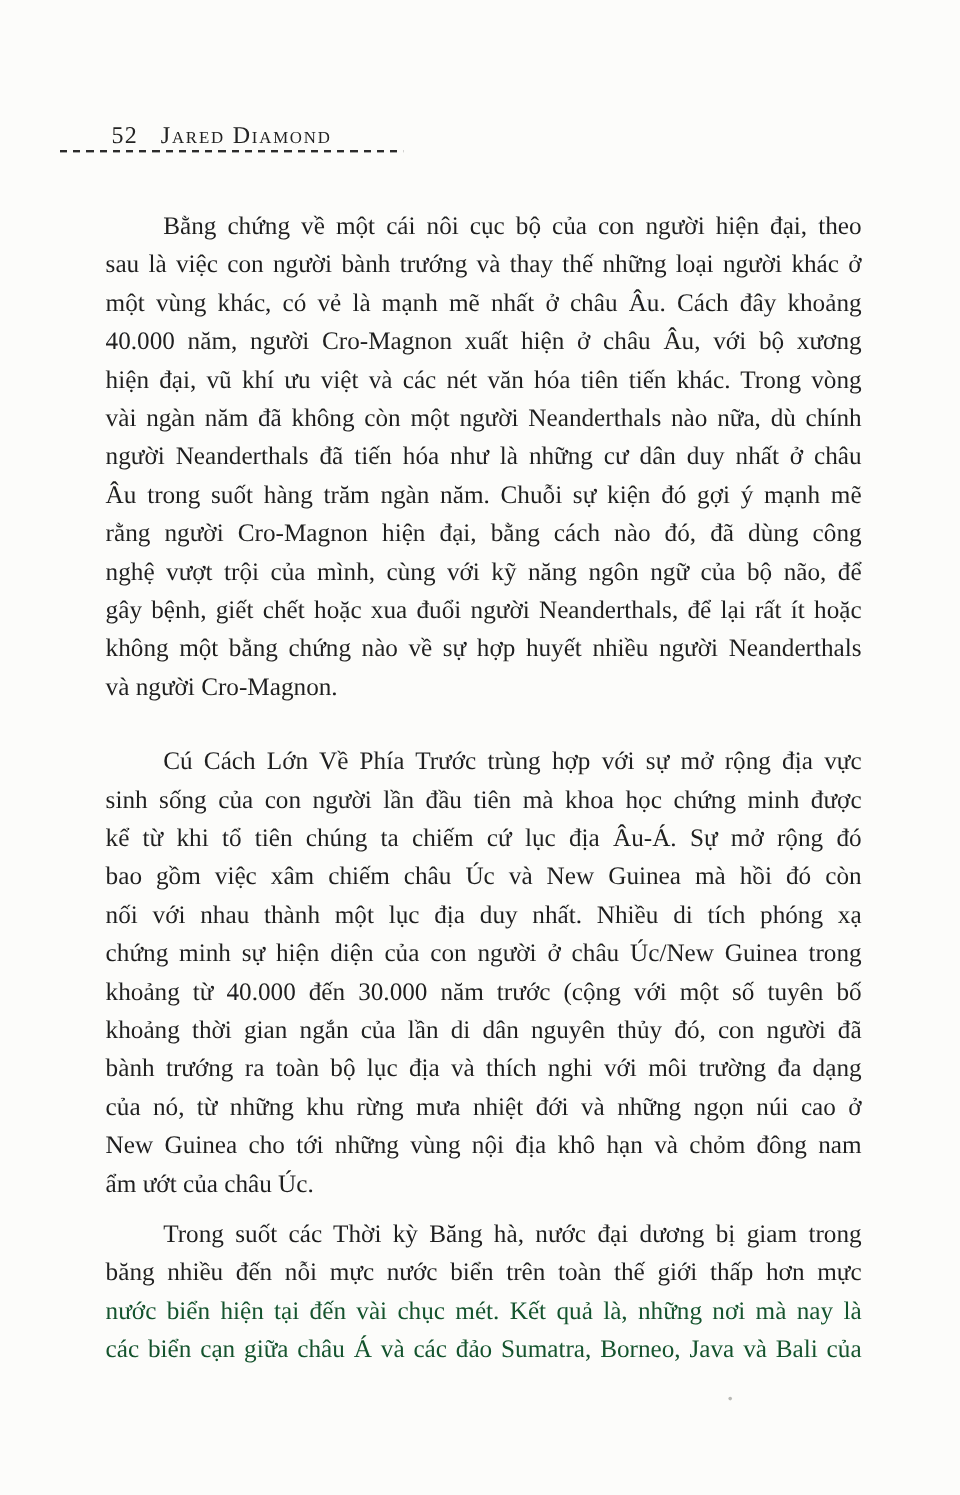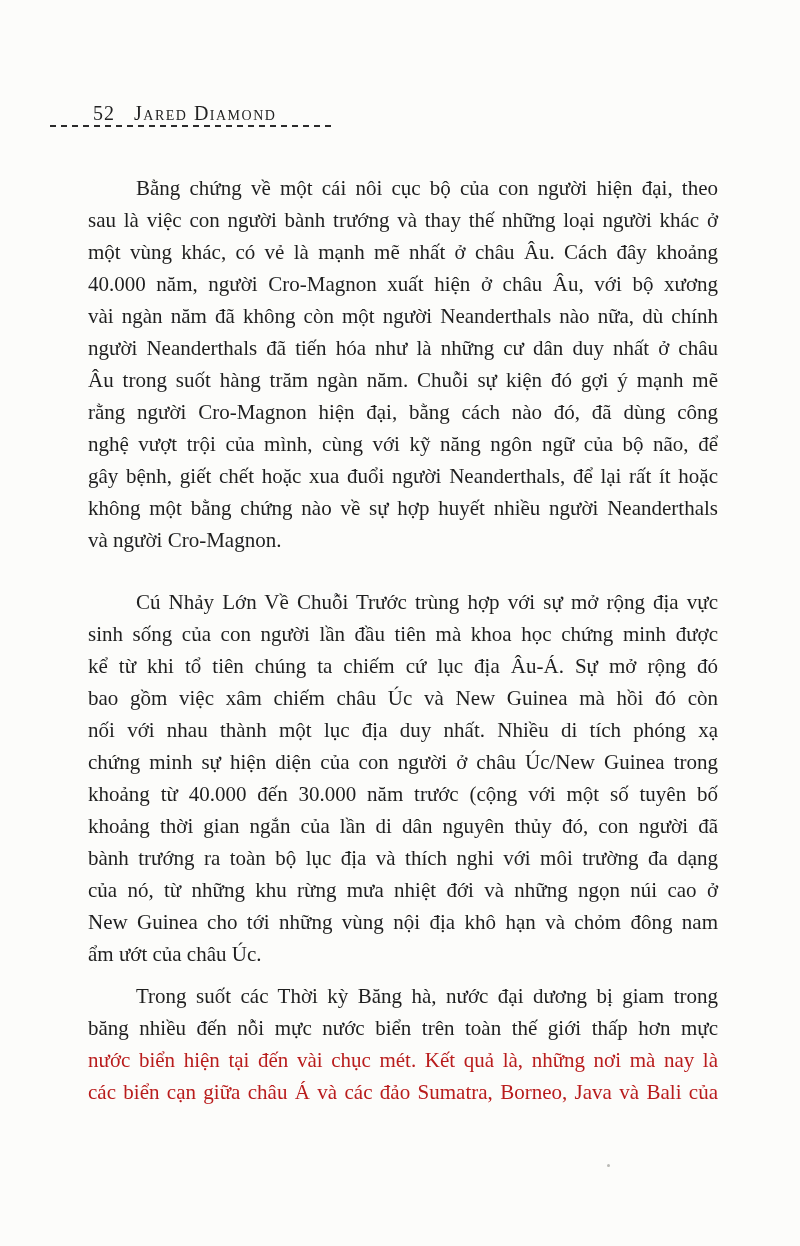--- a/index.html
+++ b/index.html
@@ -55,21 +55,21 @@
   .para { margin: 0; }
   .gap-large { margin-top: 30px; }
   .gap-small { margin-top: 10px; }
   .line {
     text-align: justify;
     text-align-last: justify;
     min-height: 32px;
   }
   .line.indent { text-indent: 48px; }
   .line.endline { text-align-last: left; }
-  .line.fade { color: #b91c1c; }
+  .line.fade { color: #14532d; }
   
   .speck {
     position: absolute;
     left: 607px;
     top: 1164px;
     width: 3px;
     height: 3px;
     border-radius: 50%;
     background: #b9b9b5;
   }
@@ -84,32 +84,33 @@
   </div>
   <div class="header-rule"></div>
 
   <main class="text-block">
 
     <section class="para">
       <div class="line indent">Bằng chứng về một cái nôi cục bộ của con người hiện đại, theo</div>
       <div class="line">sau là việc con người bành trướng và thay thế những loại người khác ở</div>
       <div class="line">một vùng khác, có vẻ là mạnh mẽ nhất ở châu Âu. Cách đây khoảng</div>
       <div class="line">40.000 năm, người Cro-Magnon xuất hiện ở châu Âu, với bộ xương</div>
+      <div class="line">hiện đại, vũ khí ưu việt và các nét văn hóa tiên tiến khác. Trong vòng</div>
       <div class="line">vài ngàn năm đã không còn một người Neanderthals nào nữa, dù chính</div>
       <div class="line">người Neanderthals đã tiến hóa như là những cư dân duy nhất ở châu</div>
       <div class="line">Âu trong suốt hàng trăm ngàn năm. Chuỗi sự kiện đó gợi ý mạnh mẽ</div>
       <div class="line">rằng người Cro-Magnon hiện đại, bằng cách nào đó, đã dùng công</div>
       <div class="line">nghệ vượt trội của mình, cùng với kỹ năng ngôn ngữ của bộ não, để</div>
       <div class="line">gây bệnh, giết chết hoặc xua đuổi người Neanderthals, để lại rất ít hoặc</div>
       <div class="line">không một bằng chứng nào về sự hợp huyết nhiều người Neanderthals</div>
       <div class="line endline">và người Cro-Magnon.</div>
     </section>
 
     <section class="para gap-large">
-      <div class="line indent">Cú Nhảy Lớn Về Chuỗi Trước trùng hợp với sự mở rộng địa vực</div>
+      <div class="line indent">Cú Cách Lớn Về Phía Trước trùng hợp với sự mở rộng địa vực</div>
       <div class="line">sinh sống của con người lần đầu tiên mà khoa học chứng minh được</div>
       <div class="line">kể từ khi tổ tiên chúng ta chiếm cứ lục địa Âu-Á. Sự mở rộng đó</div>
       <div class="line">bao gồm việc xâm chiếm châu Úc và New Guinea mà hồi đó còn</div>
       <div class="line">nối với nhau thành một lục địa duy nhất. Nhiều di tích phóng xạ</div>
       <div class="line">chứng minh sự hiện diện của con người ở châu Úc/New Guinea trong</div>
       <div class="line">khoảng từ 40.000 đến 30.000 năm trước (cộng với một số tuyên bố</div>
       <div class="line">khoảng thời gian ngắn của lần di dân nguyên thủy đó, con người đã</div>
       <div class="line">bành trướng ra toàn bộ lục địa và thích nghi với môi trường đa dạng</div>
       <div class="line">của nó, từ những khu rừng mưa nhiệt đới và những ngọn núi cao ở</div>
       <div class="line">New Guinea cho tới những vùng nội địa khô hạn và chỏm đông nam</div>

